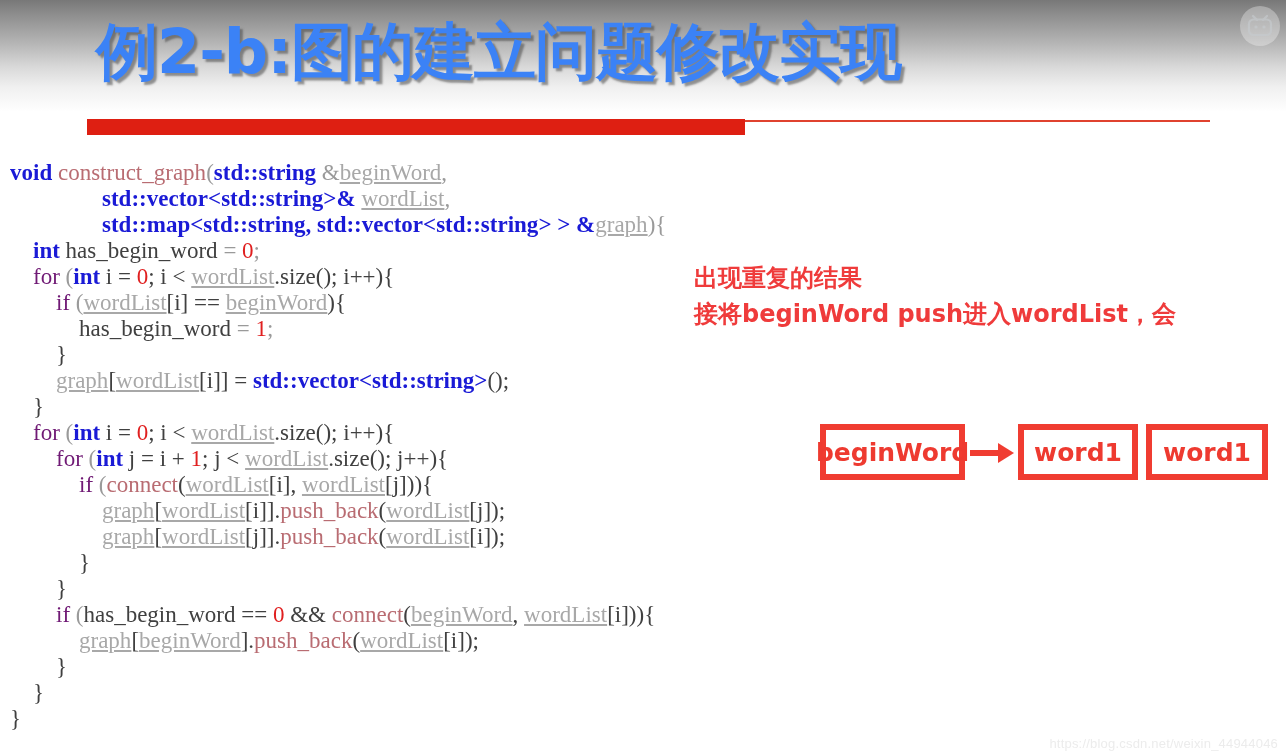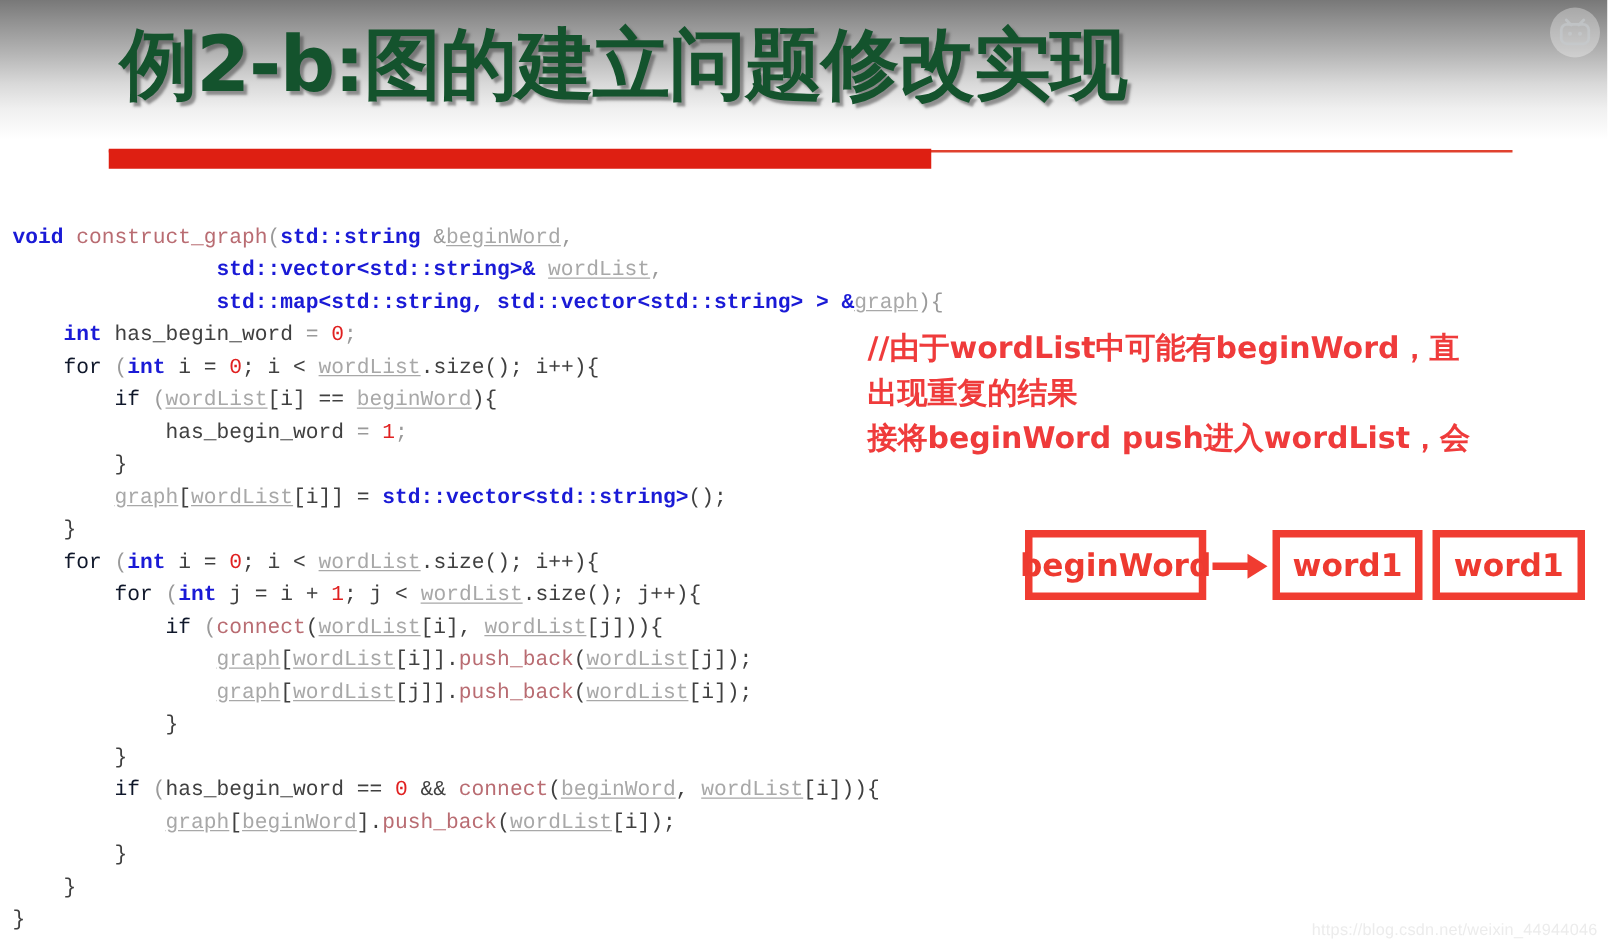--- a/index.html
+++ b/index.html
@@ -7,21 +7,21 @@
   body { font-family:"Liberation Sans", sans-serif; position:relative; }
 
   
   #header-band{
     position:absolute; left:0; top:0; width:1286px; height:112px;
     background:linear-gradient(to bottom,#787878 0%,#8f8f8f 14%,#b4b4b4 38%,#d9d9d9 60%,#f0f0f0 78%,#ffffff 100%);
   }
   #slide-title{
     position:absolute; left:96px; top:2px; height:100px; line-height:100px;
     font-family:"DejaVu Sans","Liberation Sans",sans-serif;
-    font-weight:bold; font-size:62px; color:#14532d; white-space:nowrap;
+    font-weight:bold; font-size:62px; color:#3b82f6; white-space:nowrap;
     text-shadow:3px 3px 2px rgba(70,70,70,.55);
     letter-spacing:-1px;
   }
   #title-rule-thick{
     position:absolute; left:87px; top:119px; width:658px; height:16px; background:#de1f12;
   }
   #title-rule-thin{
     position:absolute; left:87px; top:120px; width:1123px; height:2px; background:#e0422f;
   }
 
@@ -34,29 +34,29 @@
   }
   #watermark-logo svg{ display:block; }
   #csdn-watermark{
     position:absolute; right:8px; bottom:4px;
     font-size:13px; color:#ececec; letter-spacing:.2px;
     font-family:"Liberation Sans",sans-serif;
   }
 
   
   #code-block{
-    position:absolute; left:10px; top:178px; width:1040px;
-    font-family:Liberation Mono, monospace;
-    font-size:17px; line-height:26px; white-space:pre;
+    position:absolute; left:10px; top:160px; width:1040px;
+    font-family:Liberation Serif, serif;
+    font-size:23px; line-height:26px; white-space:pre;
     color:#a8a8a8;
   }
   #code-block .ln{ height:26px; }
   .kw   { color:#1a1ad6; font-weight:bold; }
   .num  { color:#e02020; }
-  .ctl  { color:#0f172a; }
+  .ctl  { color:#701a75; }
   .fn   { color:#b96c72; }
   .id   { color:#404040; }
   .var  { color:#a8a8a8; text-decoration:underline; text-underline-offset:2px; }
   .punc { color:#9a9a9a; }
 
   
   #annotation{
     position:absolute; left:694px; top:260px; width:500px;
     font-family:"DejaVu Sans","Liberation Sans",sans-serif;
     font-weight:bold; font-size:24px; line-height:36px;
@@ -99,21 +99,20 @@
     <path d="M7 3 L11 7 M21 3 L17 7" stroke="#cfd3d6" stroke-width="2.2" fill="none" stroke-linecap="round"></path>
     <rect x="3" y="6.5" width="22" height="15.5" rx="4.5" fill="none" stroke="#cfd3d6" stroke-width="2.2"></rect>
     <circle cx="10" cy="14" r="1.6" fill="#cfd3d6"></circle>
     <circle cx="18" cy="14" r="1.6" fill="#cfd3d6"></circle>
   </svg>
 </div>
 
 <div id="code-block"><div class="ln"><span class="kw">void</span><span class="punc"> </span><span class="fn">construct_graph</span><span class="punc">(</span><span class="kw">std::string</span><span class="punc"> &amp;</span><span class="var">beginWord</span><span class="punc">,</span></div><div class="ln"><span>                </span><span class="kw">std::vector</span><span class="kw">&lt;</span><span class="kw">std::string</span><span class="kw">&gt;&amp; </span><span class="var">wordList</span><span class="punc">,</span></div><div class="ln"><span>                </span><span class="kw">std::map</span><span class="kw">&lt;</span><span class="kw">std::string</span><span class="kw">, </span><span class="kw">std::vector</span><span class="kw">&lt;</span><span class="kw">std::string</span><span class="kw">&gt; &gt; &amp;</span><span class="var">graph</span><span class="punc">){</span></div><div class="ln"><span>    </span><span class="kw">int</span><span class="punc"> </span><span class="id">has_begin_word</span><span class="punc"> = </span><span class="num">0</span><span class="punc">;</span></div><div class="ln"><span>    </span><span class="ctl">for</span><span class="punc"> (</span><span class="kw">int</span><span class="id"> i = </span><span class="num">0</span><span class="id">; i &lt; </span><span class="var">wordList</span><span class="id">.size(); i++){</span></div><div class="ln"><span>        </span><span class="ctl">if</span><span class="punc"> (</span><span class="var">wordList</span><span class="id">[i] == </span><span class="var">beginWord</span><span class="id">){</span></div><div class="ln"><span>            </span><span class="id">has_begin_word</span><span class="punc"> = </span><span class="num">1</span><span class="punc">;</span></div><div class="ln"><span>        </span><span class="id">}</span></div><div class="ln"><span>        </span><span class="var">graph</span><span class="id">[</span><span class="var">wordList</span><span class="id">[i]] = </span><span class="kw">std::vector</span><span class="kw">&lt;</span><span class="kw">std::string</span><span class="kw">&gt;</span><span class="id">();</span></div><div class="ln"><span>    </span><span class="id">}</span></div><div class="ln"><span>    </span><span class="ctl">for</span><span class="punc"> (</span><span class="kw">int</span><span class="id"> i = </span><span class="num">0</span><span class="id">; i &lt; </span><span class="var">wordList</span><span class="id">.size(); i++){</span></div><div class="ln"><span>        </span><span class="ctl">for</span><span class="punc"> (</span><span class="kw">int</span><span class="id"> j = i + </span><span class="num">1</span><span class="id">; j &lt; </span><span class="var">wordList</span><span class="id">.size(); j++){</span></div><div class="ln"><span>            </span><span class="ctl">if</span><span class="punc"> (</span><span class="fn">connect</span><span class="id">(</span><span class="var">wordList</span><span class="id">[i], </span><span class="var">wordList</span><span class="id">[j])){</span></div><div class="ln"><span>                </span><span class="var">graph</span><span class="id">[</span><span class="var">wordList</span><span class="id">[i]].</span><span class="fn">push_back</span><span class="id">(</span><span class="var">wordList</span><span class="id">[j]);</span></div><div class="ln"><span>                </span><span class="var">graph</span><span class="id">[</span><span class="var">wordList</span><span class="id">[j]].</span><span class="fn">push_back</span><span class="id">(</span><span class="var">wordList</span><span class="id">[i]);</span></div><div class="ln"><span>            </span><span class="id">}</span></div><div class="ln"><span>        </span><span class="id">}</span></div><div class="ln"><span>        </span><span class="ctl">if</span><span class="punc"> (</span><span class="id">has_begin_word</span><span class="id"> == </span><span class="num">0</span><span class="id"> &amp;&amp; </span><span class="fn">connect</span><span class="id">(</span><span class="var">beginWord</span><span class="id">, </span><span class="var">wordList</span><span class="id">[i])){</span></div><div class="ln"><span>            </span><span class="var">graph</span><span class="id">[</span><span class="var">beginWord</span><span class="id">].</span><span class="fn">push_back</span><span class="id">(</span><span class="var">wordList</span><span class="id">[i]);</span></div><div class="ln"><span>        </span><span class="id">}</span></div><div class="ln"><span>    </span><span class="id">}</span></div><div class="ln"><span class="id">}</span></div></div>
 
 <div id="annotation">
-    <div>//由于wordList中可能有beginWord，直</div>
     <div>出现重复的结果</div>
     <div>接将beginWord push进入wordList，会</div>
   </div>
 
 <div id="diagram">
   <div class="dbox" id="box-begin">beginWord</div>
   <div id="arrow">
     <span class="shaft"></span>
       <span class="head"></span>
   </div>

